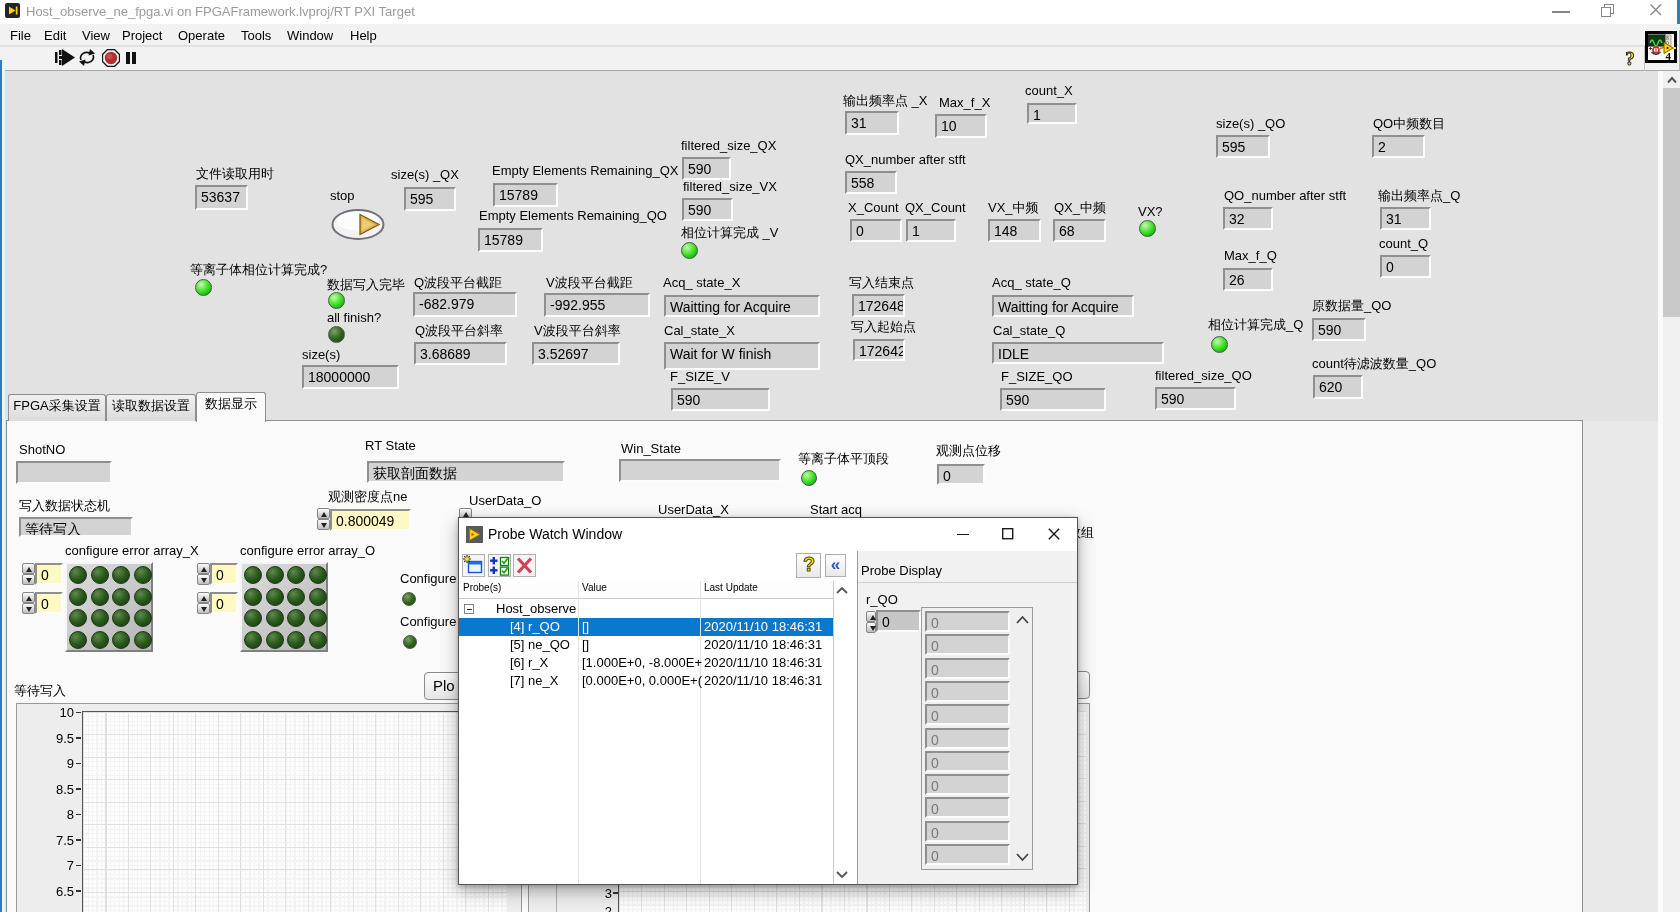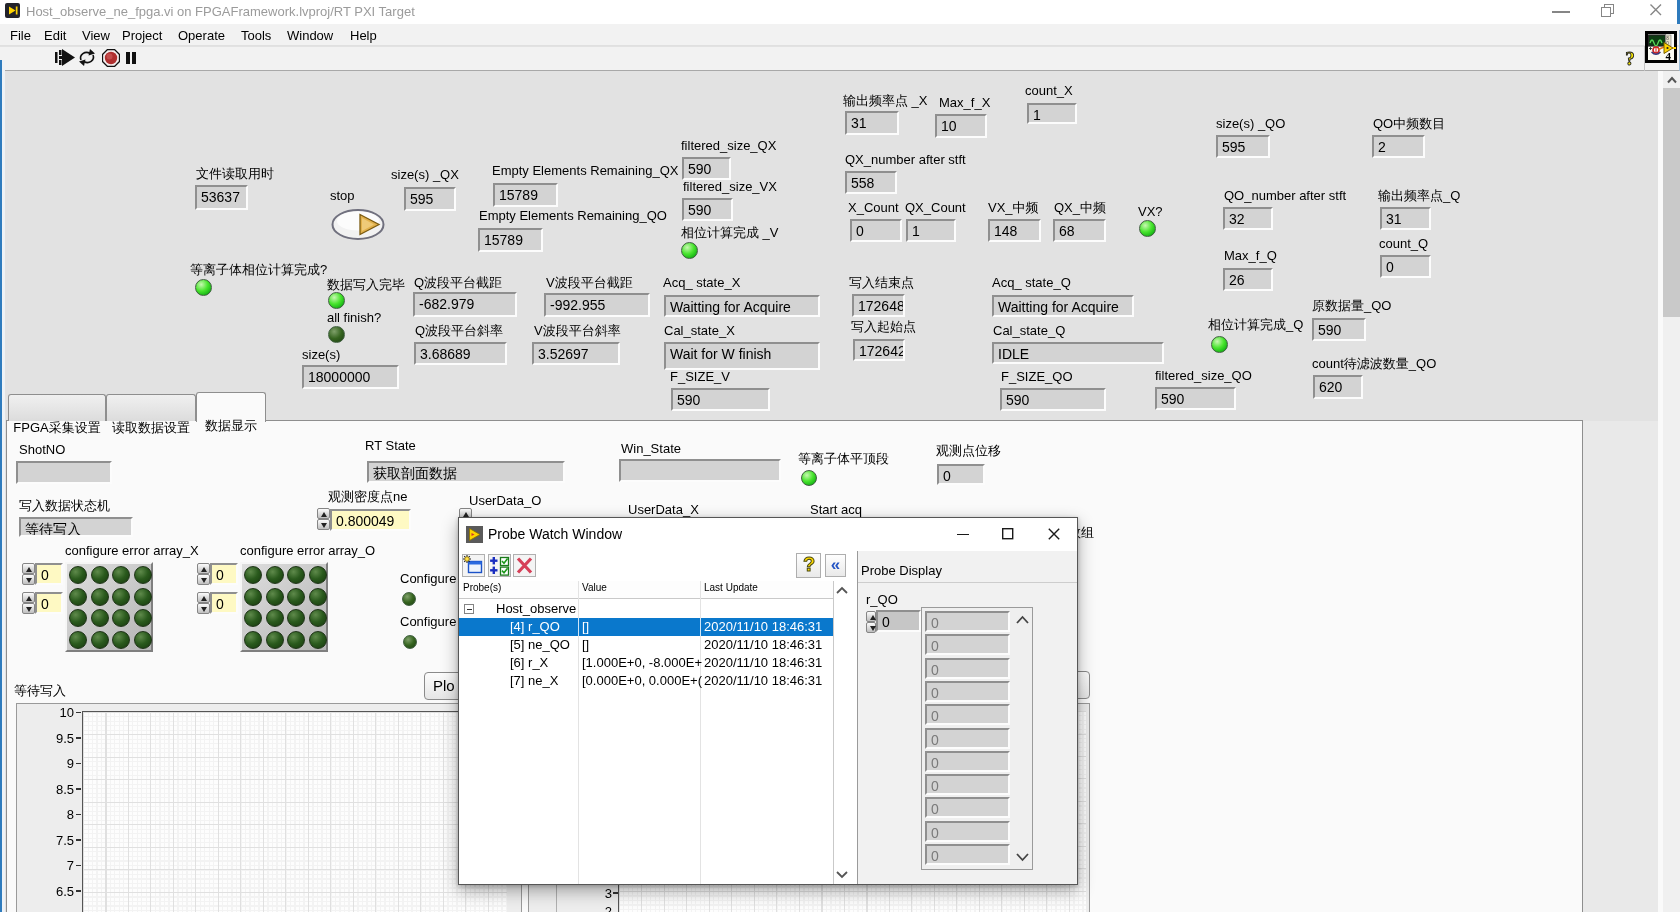--- a/index.html
+++ b/index.html
@@ -7,21 +7,21 @@
 .lbl{position:absolute;font-size:13px;line-height:1.1;white-space:nowrap;color:#000}
 .box{position:absolute;background:#d3d3d3;color:#000;font-size:14px;line-height:1.4;padding:1px 0 0 4px;white-space:nowrap;overflow:hidden;border:2px solid;border-color:#8f8f8f #fcfcfc #fcfcfc #8f8f8f}
 .wbox{background:#fef9c3}
 .led{position:absolute;border-radius:50%;border:1px solid #3f5f3f;background:radial-gradient(circle at 35% 30%,#c8f7b2 0%,#49e52e 45%,#14b214 80%,#0b9110 100%)}
 .ledoff{background:radial-gradient(circle at 35% 30%,#7fa06a 0%,#35641f 50%,#1c3d12 100%)}
 .spin{position:absolute;width:13px}
 .spin div{height:11px;background:linear-gradient(#fbfbfb,#bfbfbf);border:1px solid #858585;position:relative;border-radius:2px;margin-bottom:0px}
 .spin div::after{content:"";position:absolute;left:2.5px}
 .spin .up::after{top:3px;border-left:3.5px solid transparent;border-right:3.5px solid transparent;border-bottom:5px solid #222}
 .spin .dn::after{top:3px;border-left:3.5px solid transparent;border-right:3.5px solid transparent;border-top:5px solid #222}
-.tab{position:absolute;top:394px;height:27px;background:linear-gradient(#f0f0f0,#dcdcdc);border:1px solid #8e8e8e;border-bottom:none;border-radius:3px 3px 0 0;font-size:13px;padding-top:24px;text-align:center;color:#000;white-space:nowrap}
+.tab{position:absolute;top:394px;height:27px;background:linear-gradient(#f0f0f0,#dcdcdc);border:1px solid #8e8e8e;border-bottom:none;border-radius:3px 3px 0 0;font-size:13px;padding-top:2px;text-align:center;color:#000;white-space:nowrap}
 .tabsel{top:392px;height:30px;background:#fafafa;z-index:6}
 .hdrtxt{position:absolute;font-size:10px;color:#000;white-space:nowrap}
 .row{position:absolute;left:459px;width:374px;height:18px;font-size:13px;white-space:nowrap}
 .gridplot{position:absolute;background-color:#fdfdfd;background-image:
  repeating-linear-gradient(to right,#e0e0e0 0 1px,transparent 1px 22.5px),
  repeating-linear-gradient(to bottom,#e0e0e0 0 1px,transparent 1px 22.5px),
  repeating-linear-gradient(to right,#f3f3f3 0 1px,transparent 1px 4.5px),
  repeating-linear-gradient(to bottom,#f3f3f3 0 1px,transparent 1px 4.5px)}
 .ticklbl{position:absolute;font-size:13px;color:#000;text-align:right;width:34px}
 </style></head><body>
@@ -202,21 +202,21 @@
 <div class="tab tabsel" style="left:196px;width:70px">数据显示</div>
 <div class="ab" style="left:1583px;top:421px;width:75px;height:491px;background:#e9e9e9"></div>
 <div class="lbl" style="left:19px;top:443px;z-index:3">ShotNO</div>
 <div class="lbl" style="left:365px;top:439px;z-index:3">RT State</div>
 <div class="lbl" style="left:19px;top:499px;z-index:3">写入数据状态机</div>
 <div class="lbl" style="left:328px;top:490px;z-index:3">观测密度点ne</div>
 <div class="lbl" style="left:621px;top:442px;z-index:3">Win_State</div>
 <div class="lbl" style="left:798px;top:452px;z-index:3">等离子体平顶段</div>
 <div class="lbl" style="left:936px;top:444px;z-index:3">观测点位移</div>
 <div class="lbl" style="left:469px;top:494px;z-index:3">UserData_O</div>
-<div class="lbl" style="left:628px;top:503px;z-index:3">UserData_X</div>
+<div class="lbl" style="left:658px;top:503px;z-index:3">UserData_X</div>
 <div class="lbl" style="left:810px;top:503px;z-index:3">Start acq</div>
 <div class="lbl" style="left:65px;top:544px;z-index:3">configure error array_X</div>
 <div class="lbl" style="left:240px;top:544px;z-index:3">configure error array_O</div>
 <div class="lbl" style="left:400px;top:572px;z-index:3">Configure</div>
 <div class="lbl" style="left:400px;top:615px;z-index:3">Configure</div>
 <div class="lbl" style="left:14px;top:684px;z-index:3">等待写入</div>
 <div class="lbl" style="left:1068px;top:526px;z-index:3">数组</div>
 <div class="box" style="left:16px;top:461px;width:96px;height:23px;z-index:3"></div>
 <div class="box" style="left:367px;top:461px;width:198px;height:22px;z-index:3">获取剖面数据</div>
 <div class="box" style="left:19px;top:517px;width:114px;height:20px;z-index:3">等待写入</div>

